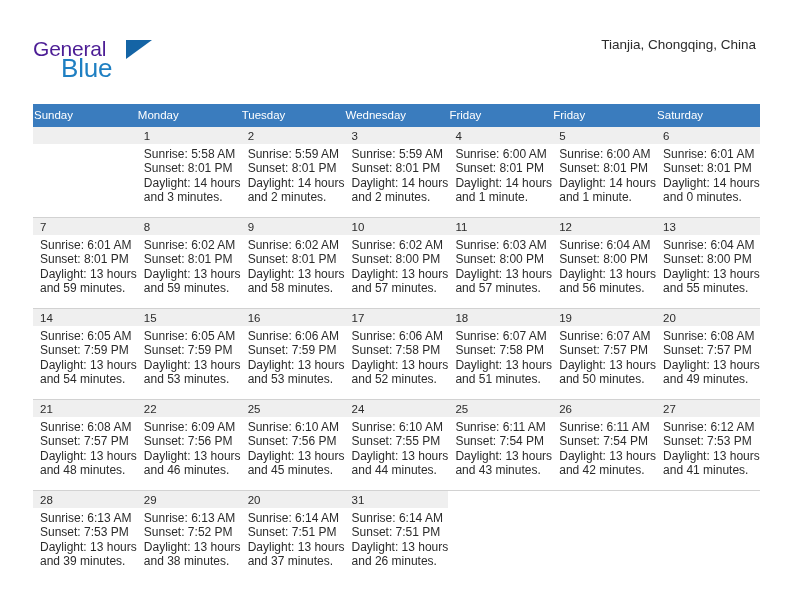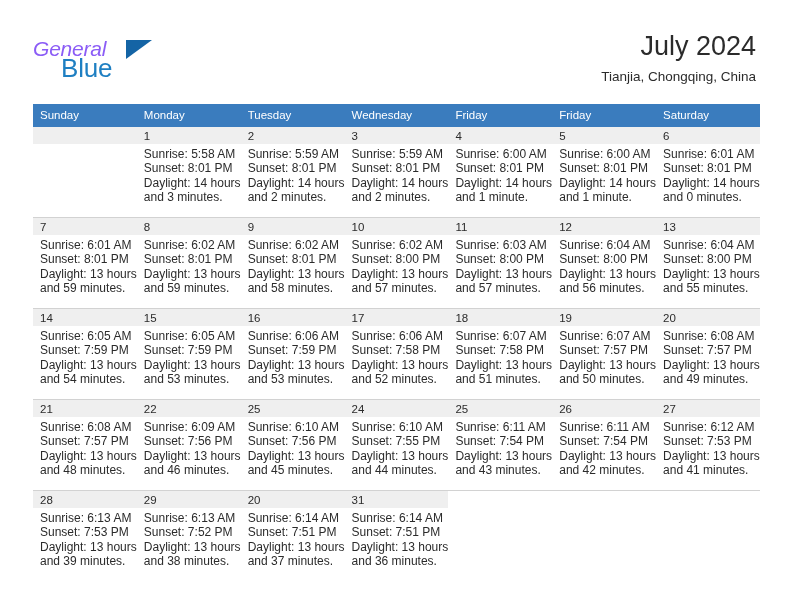--- a/index.html
+++ b/index.html
@@ -32,24 +32,23 @@
     left: 33px;
     top: 38px;
     width: 120px;
     height: 48px;
   }
   .logo-general {
     position: absolute;
     left: 0; top: 0;
     font-size: 21px;
     letter-spacing: -0.2px;
-    color: #8b5cf6;
+    color: #4c1d95;
     line-height: 22px;
     font-family: "Liberation Sans", sans-serif;
-    font-style: italic;
   }
   .logo-blue {
     position: absolute;
     left: 28px; top: 19px;
     font-size: 26px;
     letter-spacing: -0.2px;
     color: #1e7fc2;
     line-height: 22px;
     font-family: "Liberation Sans", sans-serif;
   }
@@ -91,21 +90,21 @@
     width: 727px;
     border-collapse: collapse;
     table-layout: fixed;
   }
   .calendar th {
     background: #3a7cbe;
     color: #ffffff;
     font-size: 11.5px;
     font-weight: normal;
     text-align: left;
-    padding: 5px 0 6px 7px;
+    padding: 5px 0 6px 1px;
     height: 21px;
     border: none;
   }
   .calendar td {
     vertical-align: top;
     padding: 0;
     height: 90px;
     border: none;
     background: #ffffff;
   }
@@ -150,21 +149,20 @@
 
   <div class="header">
 
     <div class="logo">
       <span class="logo-general">General</span>
       <span class="logo-triangle"></span>
       <span class="logo-blue">Blue</span>
     </div>
 
     <div class="title-block">
-      <div class="month-title">July 2024</div>
       <div class="location-sub">Tianjia, Chongqing, China</div>
     </div>
 
   </div>
 
   <table class="calendar">
     <thead>
       <tr>
         <th>Sunday</th>
         <th>Monday</th>
@@ -526,21 +524,21 @@
               </div>
             </div>
           </td>
           <td>
             <div class="cell-inner">
               <div class="daynum-bar">31</div>
               <div class="cell-body">
                 <div>Sunrise: 6:14 AM</div>
                 <div>Sunset: 7:51 PM</div>
                 <div>Daylight: 13 hours</div>
-                <div>and 36 minutes.</div>
+                <div>and 26 minutes.</div>
               </div>
             </div>
           </td>
           <td>
             <div class="cell-inner cell-blank">
               <div class="daynum-bar" style="background: rgb(255, 255, 255);"></div>
               <div class="cell-body">
                 <div></div>
                 <div></div>
                 <div></div>

